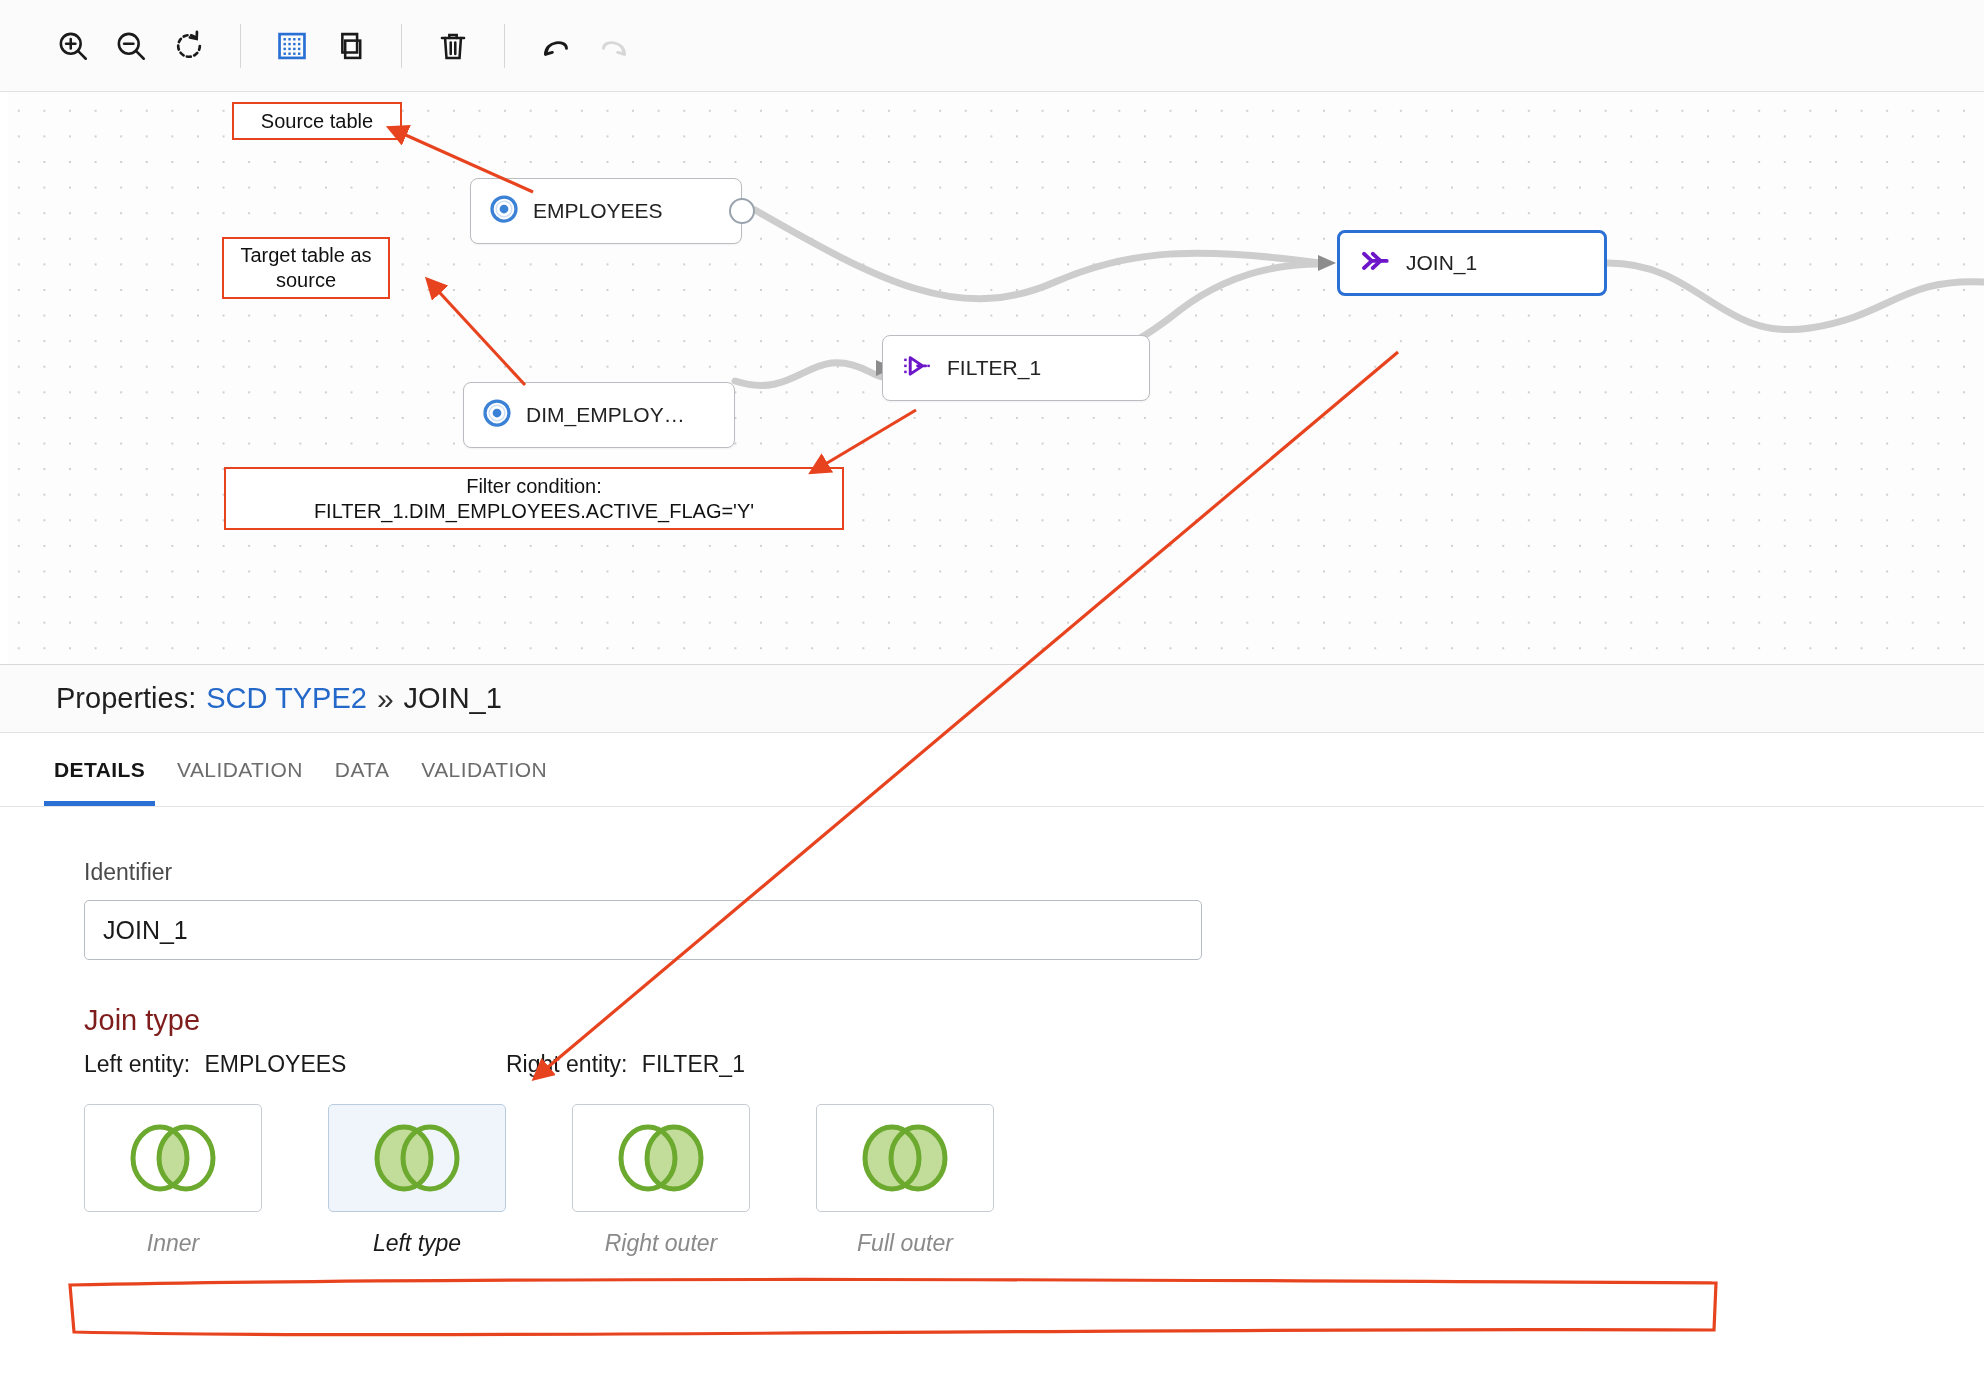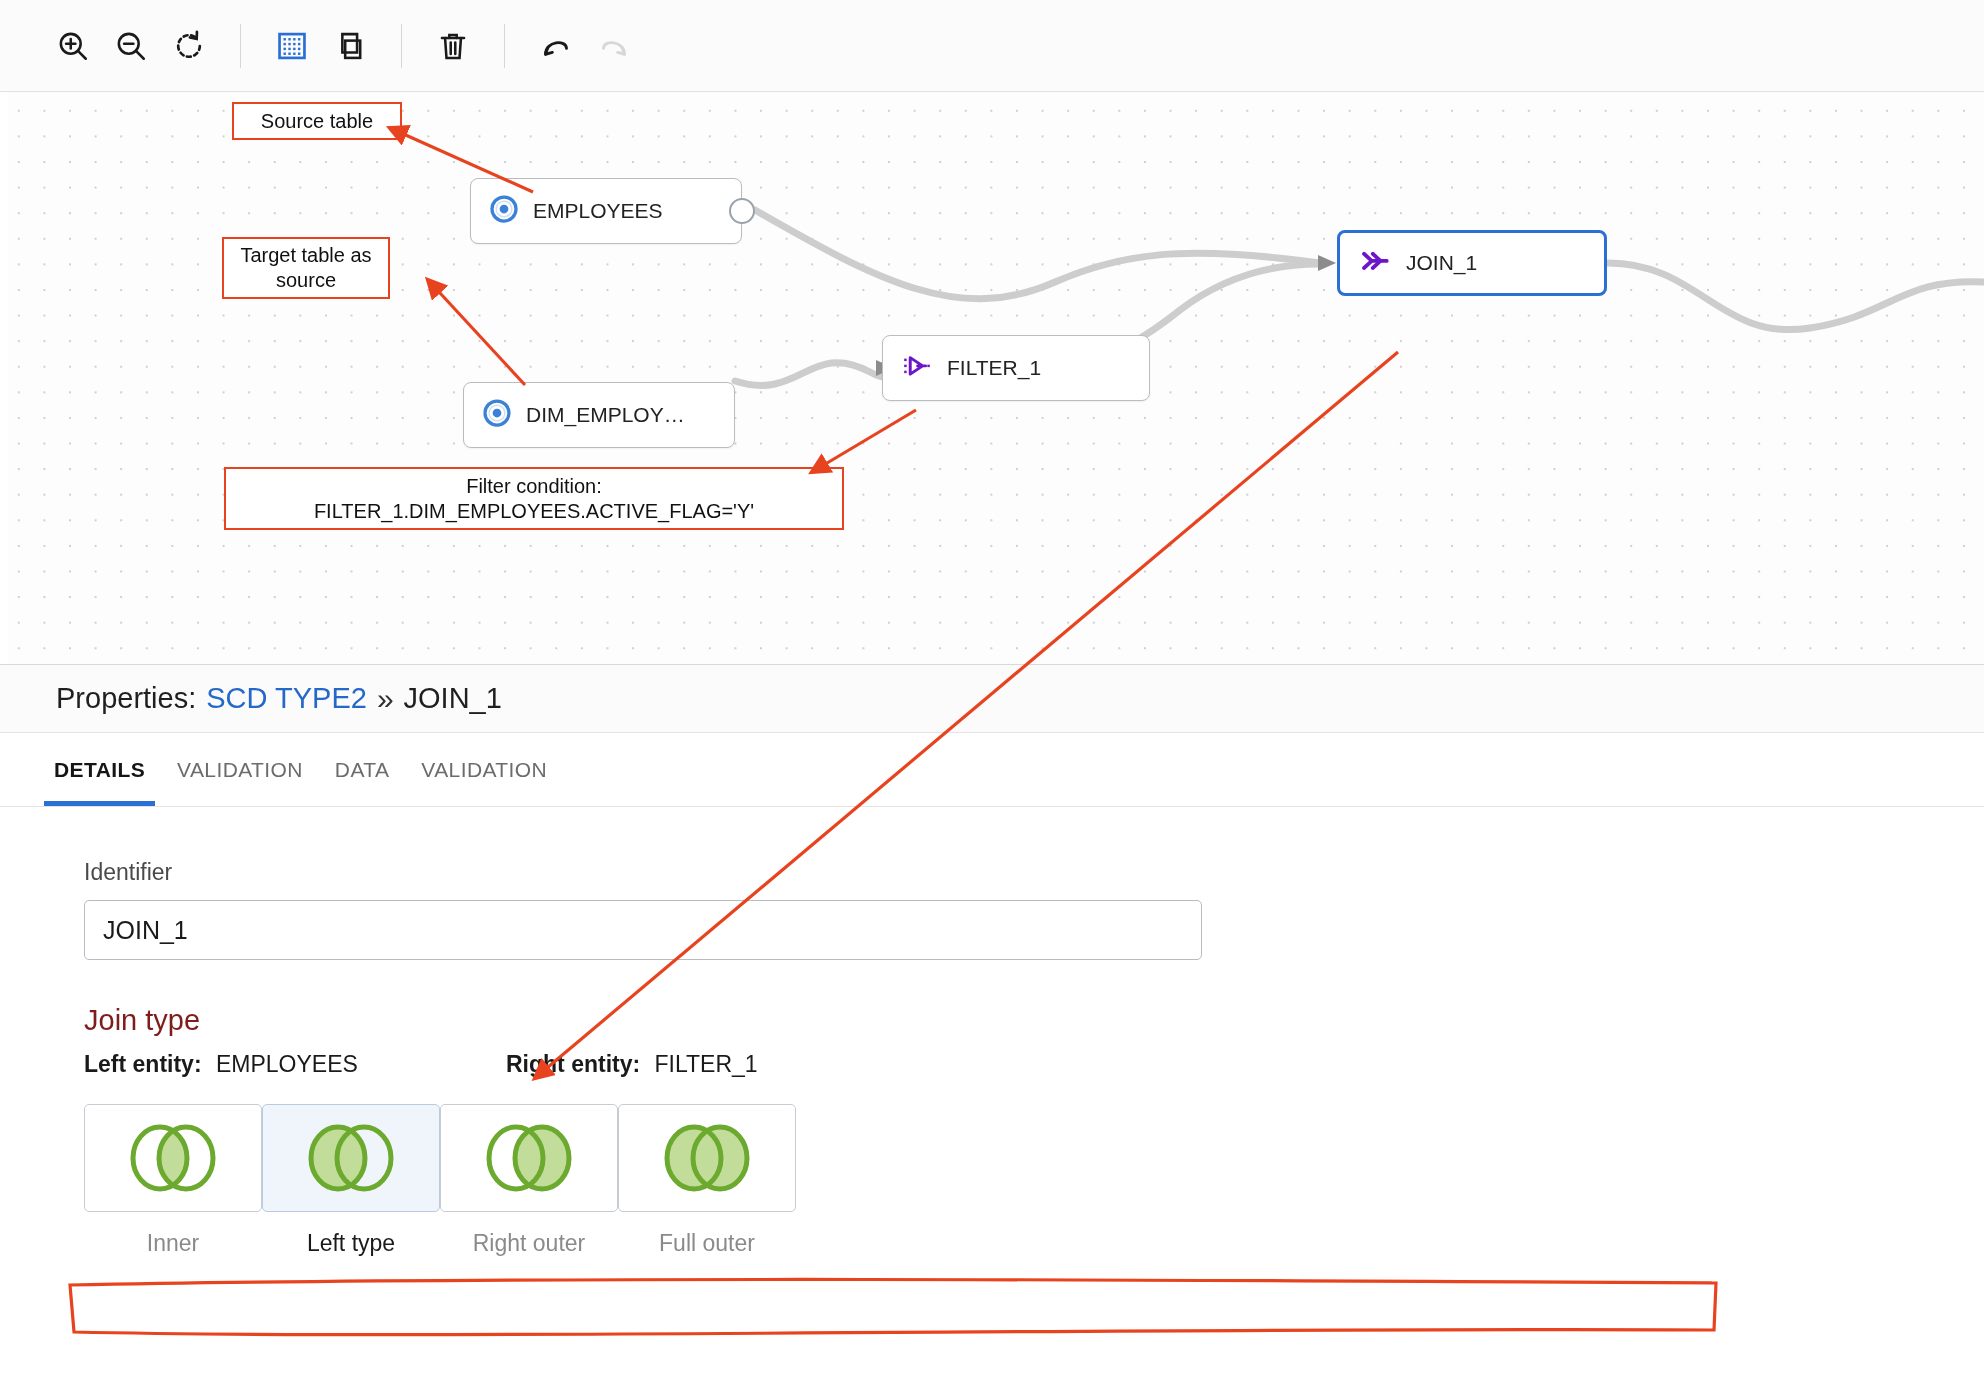--- a/index.html
+++ b/index.html
@@ -91,22 +91,22 @@
   .form { padding: 52px 0 0 84px; }
   .flabel { font-size: 23px; color: #4a4a4a; margin-bottom: 14px; }
   .finput {
     width: 1118px; height: 60px; border: 1px solid #b6bcc2; border-radius: 5px;
     font-size: 25px; color: #1a1a1a; padding: 0 18px; background: #fff;
     font-family: "Liberation Sans", sans-serif;
   }
   .jointype-label { font-size: 29px; color: #7f1d1d; margin-top: 44px; }
   .entities { display: flex; margin-top: 14px; font-size: 23px; color: #1a1a1a; }
   .entities .ent { width: 422px; }
-  .entities b { font-weight: bold; }
-  .joins { display: flex; margin-top: 26px; }
+  .entities b { font-weight: normal; }
+  .joins { display: flex; gap: 66px; margin-top: 26px; font-style: italic; }
   .joinopt { width: 178px; }
   .joinbox {
     width: 178px; height: 108px; border: 1px solid #c6ccd2; border-radius: 5px;
     background: #fff; display:flex; align-items:center; justify-content:center; cursor: pointer;
   }
   .joinbox.sel { background: #eff5fb; border-color: #b9ccdf; }
   .joincap { text-align:center; font-size: 23px; color: #8a8a8a; margin-top: 18px; }
   .joincap.sel { color: #1a1a1a; }
 
   svg.overlay { position: absolute; left:0; top:0; pointer-events: none; }

